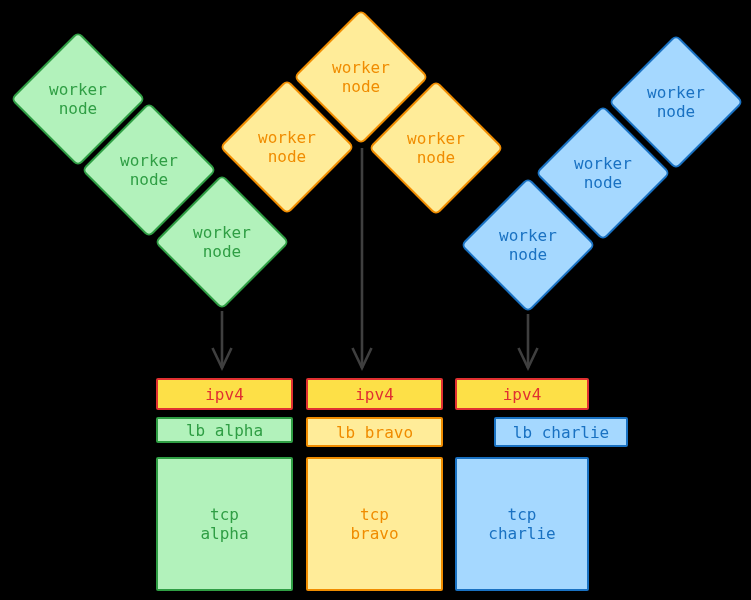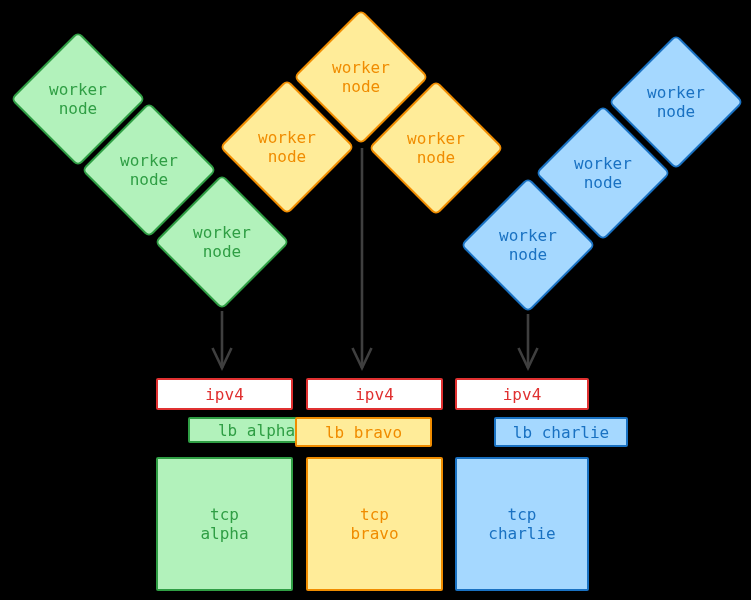--- a/index.html
+++ b/index.html
@@ -52,21 +52,21 @@
     border: 2.5px solid;
     border-radius: 2px;
     display: flex;
     align-items: center;
     justify-content: center;
     font-size: 16px;
     line-height: 19px;
     text-align: center;
     white-space: pre-line;
   }
-  .b-red    { background: #ffffff; border-color: #e03131; color: #e03131; text-align: right; }
+  .b-red    { background: #fde047; border-color: #e03131; color: #e03131; text-align: right; }
   .b-green  { background: #b2f2bb; border-color: #2f9e44; color: #2f9e44; }
   .b-orange { background: #ffec99; border-color: #f08c00; color: #f08c00; }
   .b-blue   { background: #a5d8ff; border-color: #1971c2; color: #1971c2; }
 </style>
 </head>
 <body>
 
 <div class="canvas">
 
   <div class="diamond d-green" style="left:30px; top:51px;">
@@ -113,26 +113,26 @@
       <path d="M222 311 L222 368"></path>
       <path d="M212.5 348 L222 368 L231.5 348"></path>
       <path d="M362 148 L362 368"></path>
       <path d="M352.5 348 L362 368 L371.5 348"></path>
       <path d="M528 314 L528 368"></path>
       <path d="M518.5 348 L528 368 L537.5 348"></path>
     </g>
   </svg>
 
   <div class="box b-red" style="left:156px; top:378px; width:137px; height:32px;">ipv4</div>
-  <div class="box b-green" style="left:156px; top:417px; width:137px; height:26px;margin-left:32px;">lb alpha</div>
+  <div class="box b-green" style="left:156px; top:417px; width:137px; height:26px;">lb alpha</div>
   <div class="box b-green" style="left:156px; top:457px; width:137px; height:134px;">tcp
 alpha</div>
 
   <div class="box b-red" style="left:306px; top:378px; width:137px; height:32px;">ipv4</div>
-  <div class="box b-orange" style="left:295px; top:417px; width:137px; height:30px;">lb bravo</div>
+  <div class="box b-orange" style="left:306px; top:417px; width:137px; height:30px;">lb bravo</div>
   <div class="box b-orange" style="left:306px; top:457px; width:137px; height:134px;">tcp
 bravo</div>
 
   <div class="box b-red" style="left:455px; top:378px; width:134px; height:32px;">ipv4</div>
   <div class="box b-blue" style="left:455px; top:417px; width:134px; height:30px;margin-left:39px;">lb charlie</div>
   <div class="box b-blue" style="left:455px; top:457px; width:134px; height:134px;">tcp
 charlie</div>
 
 </div>
 

